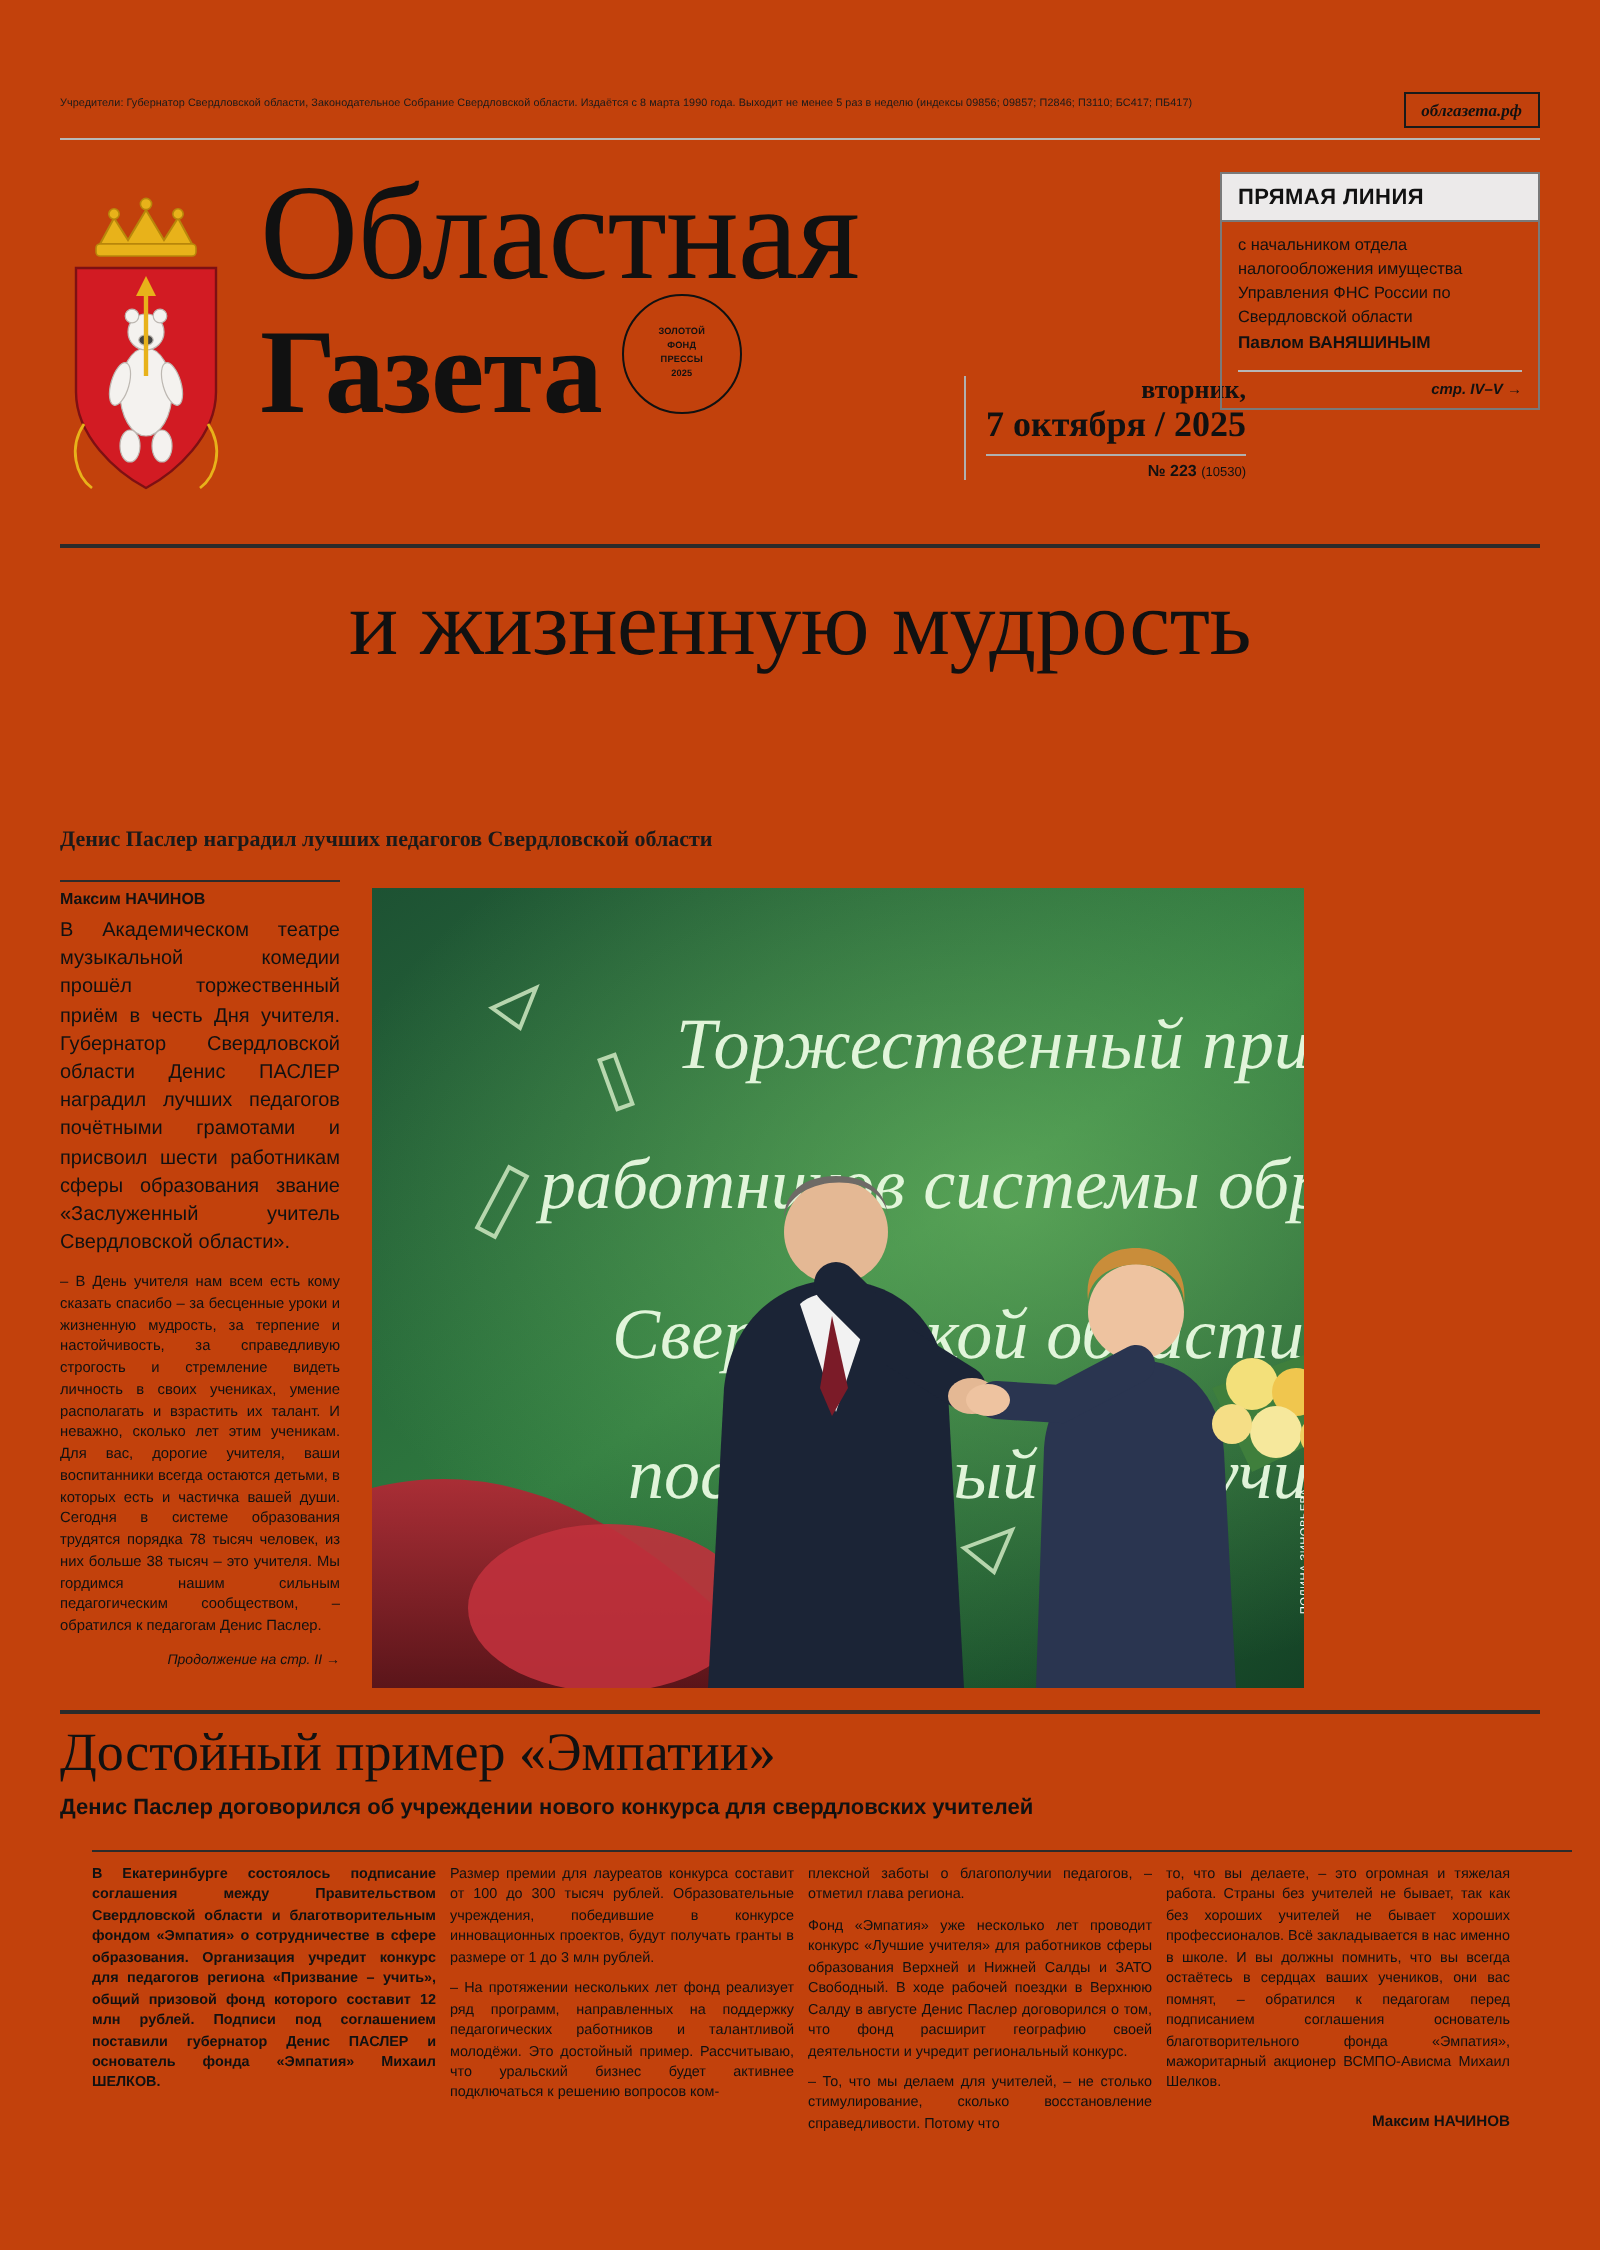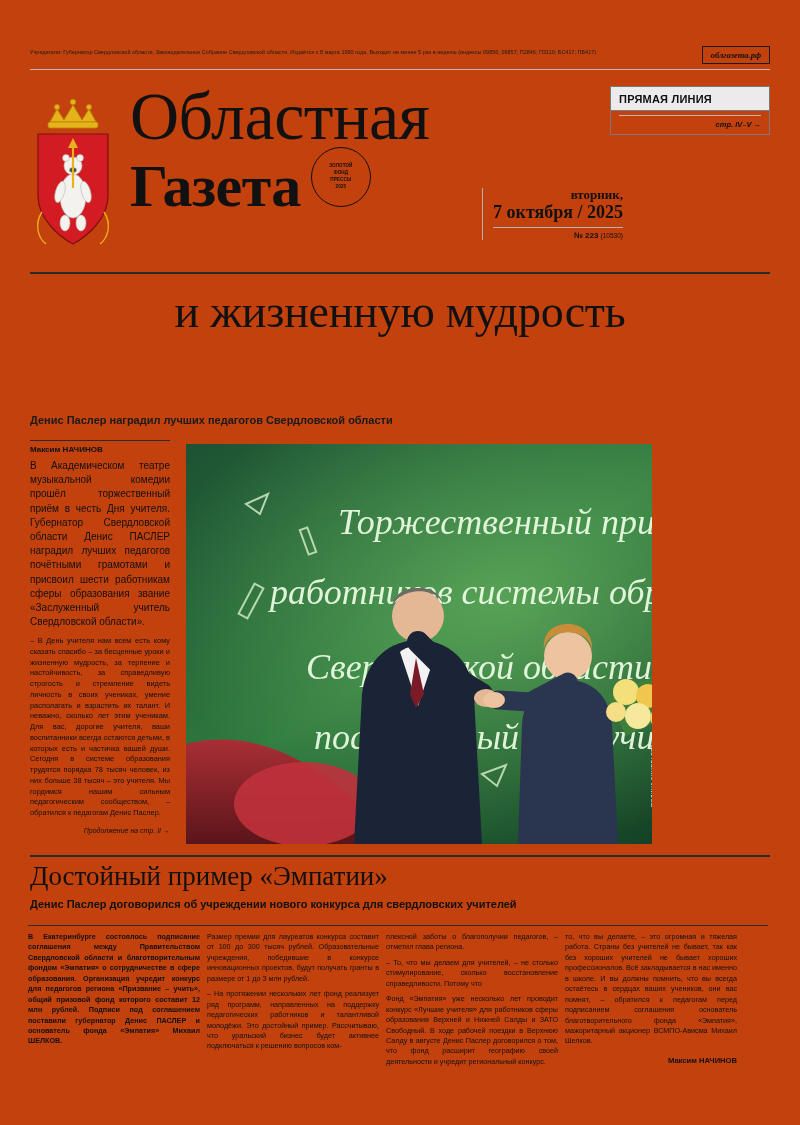--- a/index.html
+++ b/index.html
@@ -206,21 +206,21 @@
     line-height: 1.14;
     font-weight: normal;
     color: #111;
     letter-spacing: -0.2px;
   }
   .subhead {
     position: absolute;
     left: 30px;
     top: 414px;
     width: 740px;
-    font-family: Liberation Sans, sans-serif;
+    font-family: Liberation Serif, serif;
     font-size: 11px;
     font-weight: bold;
     color: #1a1a1a;
   }
 
   
   .a1 {
     position: absolute;
     left: 30px;
     top: 440px;
@@ -306,21 +306,21 @@
     position: absolute;
     left: 30px;
     top: 898px;
     width: 740px;
     font-family: "Liberation Sans", sans-serif;
     font-size: 11px;
     font-weight: bold;
   }
   .a2-cols {
     position: absolute;
-    left: 28px;
+    left: 46px;
     top: 925px;
     width: 740px;
     display: flex;
     gap: 7px;
     border-top: 1.2px solid #2b2b2b;
     padding-top: 6px;
   }
   .a2-col {
     width: 172px;
     font-family: "Liberation Sans", sans-serif;
@@ -405,20 +405,25 @@
       <div class="issue-day">вторник,</div>
       <div class="issue-date">7 октября / 2025</div>
       <div class="issue-num">
         <span>№ 223</span>
         <span class="small">(10530)</span>
       </div>
     </div>
 
     <div class="directline">
       <div class="dl-title">ПРЯМАЯ ЛИНИЯ</div>
+      <div class="dl-body">
+        <span>с начальником отдела налогообложения имущества Управления ФНС России по Свердловской области</span>
+        <br>
+        <b>Павлом ВАНЯШИНЫМ</b>
+      </div>
       <div class="dl-foot">стр. IV–V →</div>
     </div>
   </div>
 
   <div class="rule-thick" style="top: 272px;"></div>
 
   <div class="headline">
     <div class="headline-l2">и жизненную мудрость</div>
   </div>
   <div class="subhead">Денис Паслер наградил лучших педагогов Свердловской области</div>
@@ -512,22 +517,22 @@
   <div class="a2-cols">
     <div class="a2-col">
       <p class="bold">В Екатеринбурге состоялось подписание соглашения между Правительством Свердловской области и благотворительным фондом «Эмпатия» о сотрудничестве в сфере образования. Организация учредит конкурс для педагогов региона «Призвание – учить», общий призовой фонд которого составит 12 млн рублей. Подписи под соглашением поставили губернатор Денис ПАСЛЕР и основатель фонда «Эмпатия» Михаил ШЕЛКОВ.</p>
     </div>
     <div class="a2-col">
       <p>Размер премии для лауреатов конкурса составит от 100 до 300 тысяч рублей. Образовательные учреждения, победившие в конкурсе инновационных проектов, будут получать гранты в размере от 1 до 3 млн рублей.</p>
       <p>– На протяжении нескольких лет фонд реализует ряд программ, направленных на поддержку педагогических работников и талантливой молодёжи. Это достойный пример. Рассчитываю, что уральский бизнес будет активнее подключаться к решению вопросов ком-</p>
     </div>
     <div class="a2-col">
       <p>плексной заботы о благополучии педагогов, – отметил глава региона.</p>
+      <p>Фонд «Эмпатия» уже несколько лет проводит конкурс «Лучшие учителя» для работников сферы образования Верхней и Нижней Салды и ЗАТО Свободный. В ходе рабочей поездки в Верхнюю Салду в августе Денис Паслер договорился о том, что фонд расширит географию своей деятельности и учредит региональный конкурс.</p>
       <p>– То, что мы делаем для учителей, – не столько стимулирование, сколько восстановление справедливости. Потому что</p>
-      <p>Фонд «Эмпатия» уже несколько лет проводит конкурс «Лучшие учителя» для работников сферы образования Верхней и Нижней Салды и ЗАТО Свободный. В ходе рабочей поездки в Верхнюю Салду в августе Денис Паслер договорился о том, что фонд расширит географию своей деятельности и учредит региональный конкурс.</p>
     </div>
     <div class="a2-col">
       <p>то, что вы делаете, – это огромная и тяжелая работа. Страны без учителей не бывает, так как без хороших учителей не бывает хороших профессионалов. Всё закладывается в нас именно в школе. И вы должны помнить, что вы всегда остаётесь в сердцах ваших учеников, они вас помнят, – обратился к педагогам перед подписанием соглашения основатель благотворительного фонда «Эмпатия», мажоритарный акционер ВСМПО-Ависма Михаил Шелков.</p>
       <div class="signature">Максим НАЧИНОВ</div>
     </div>
   </div>
 
 </div>
 
 </body></html>

